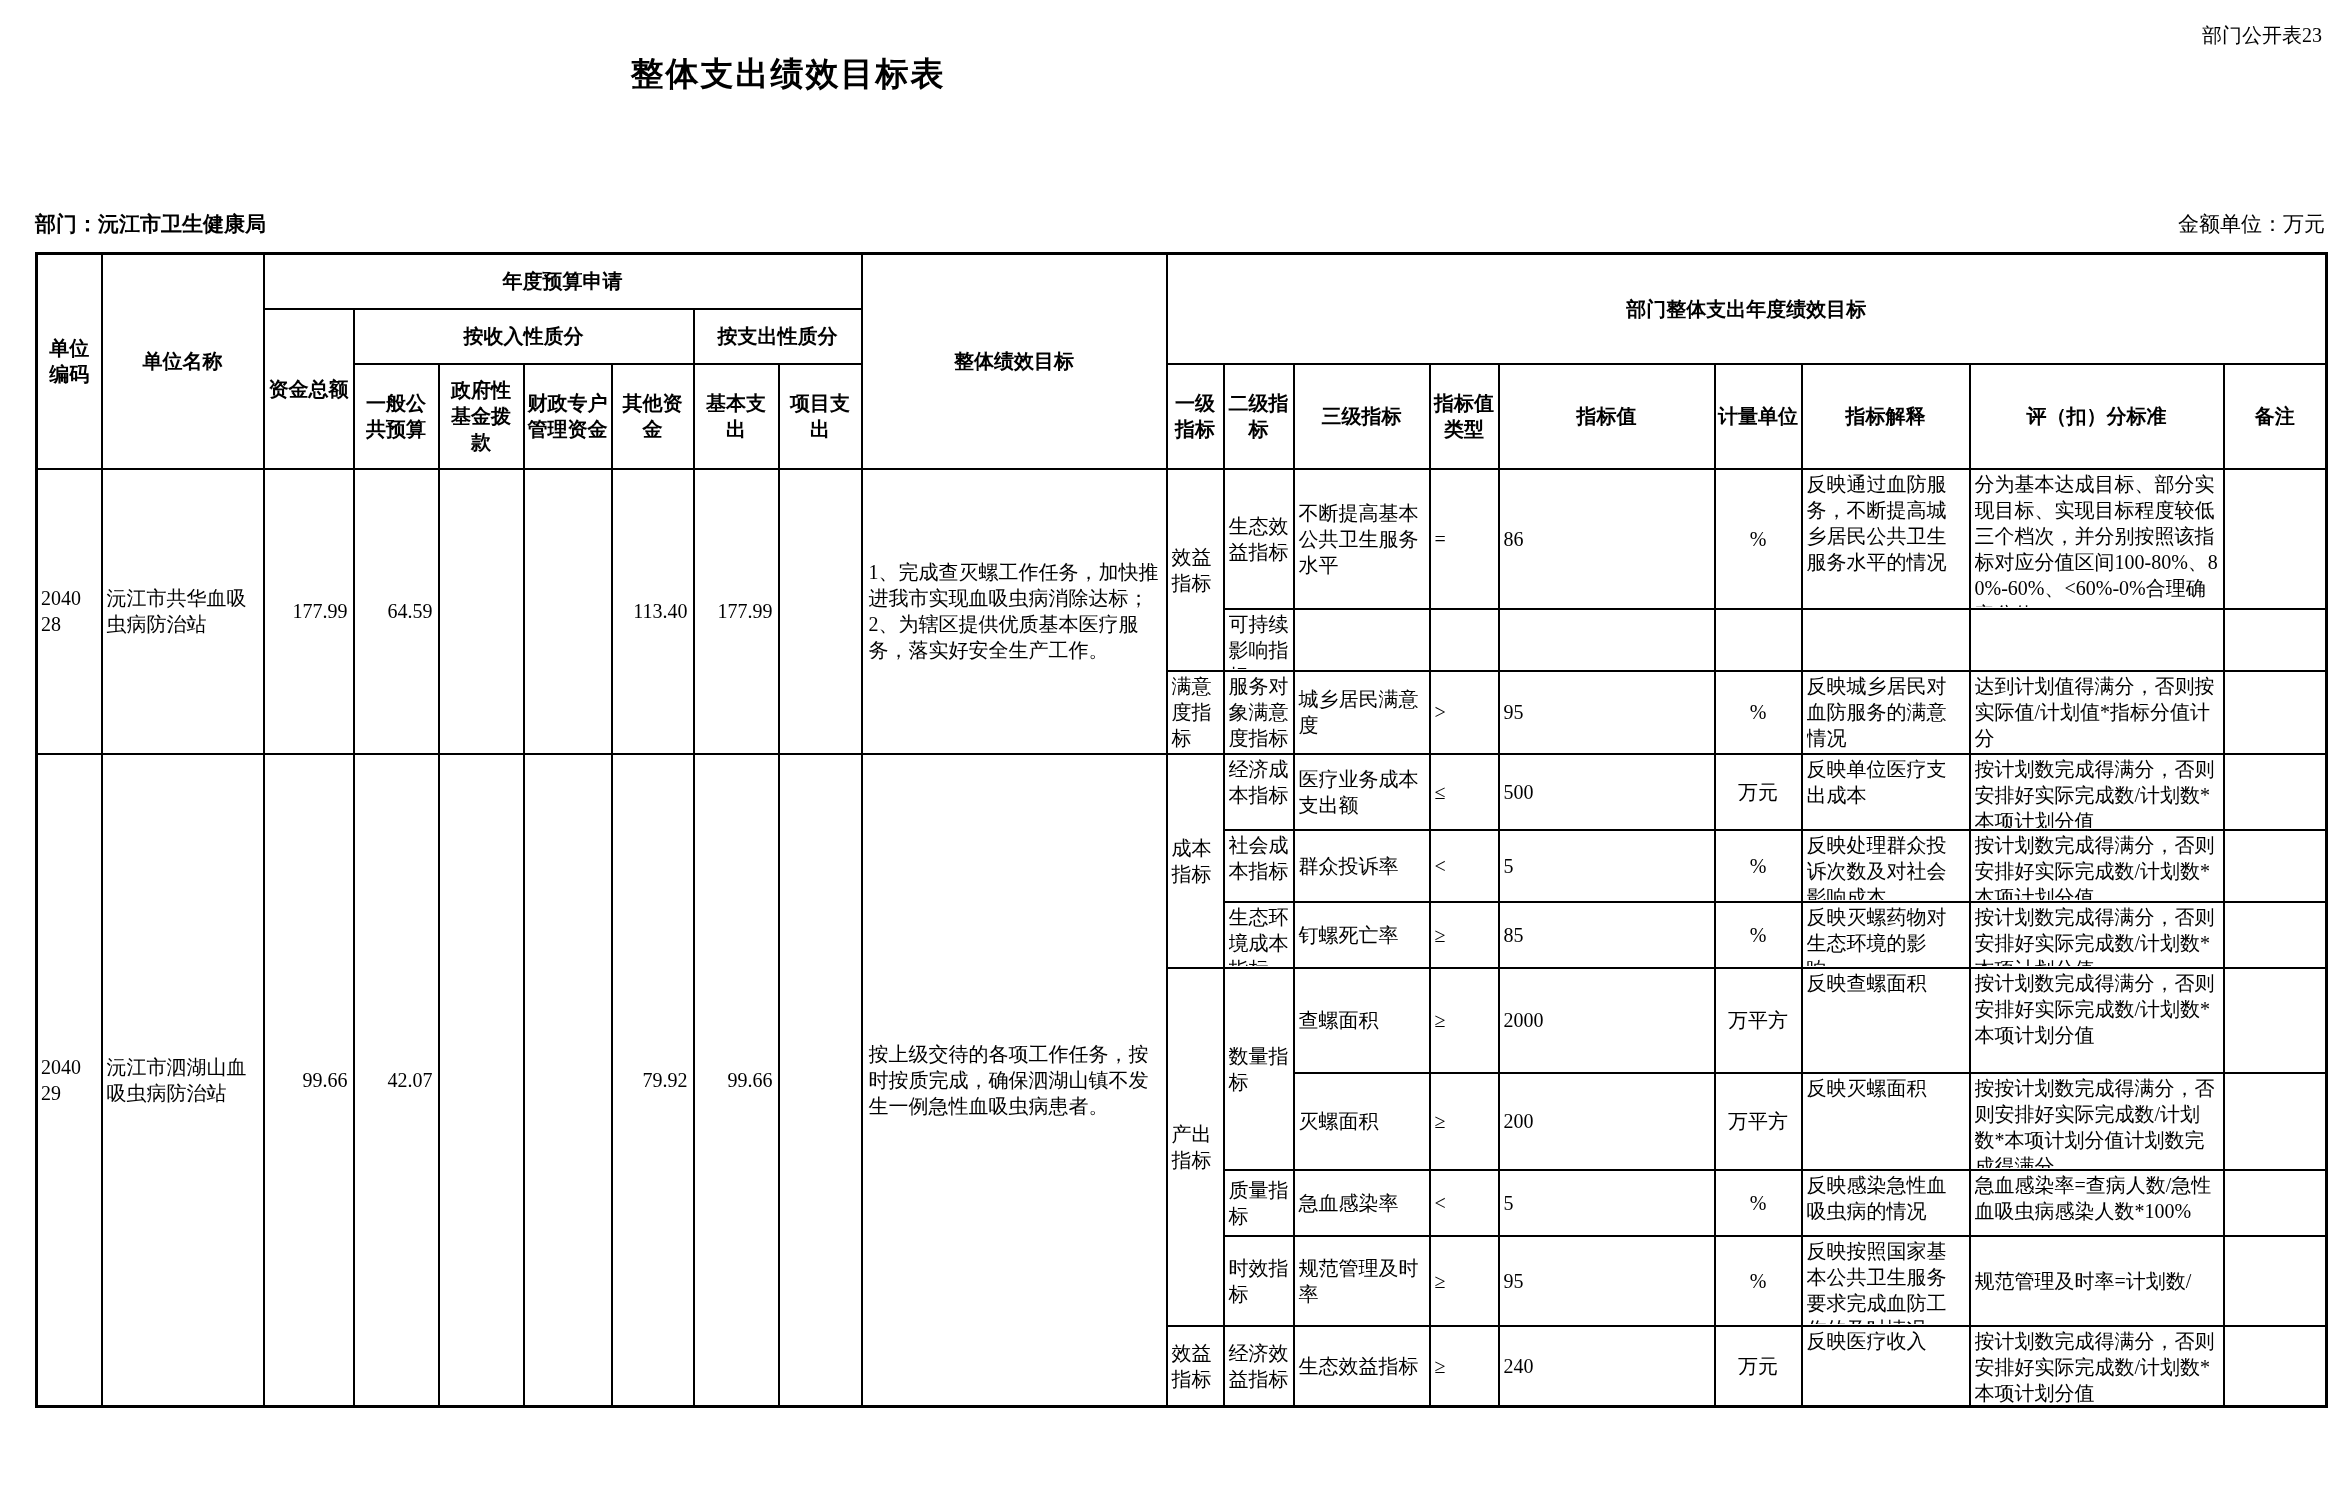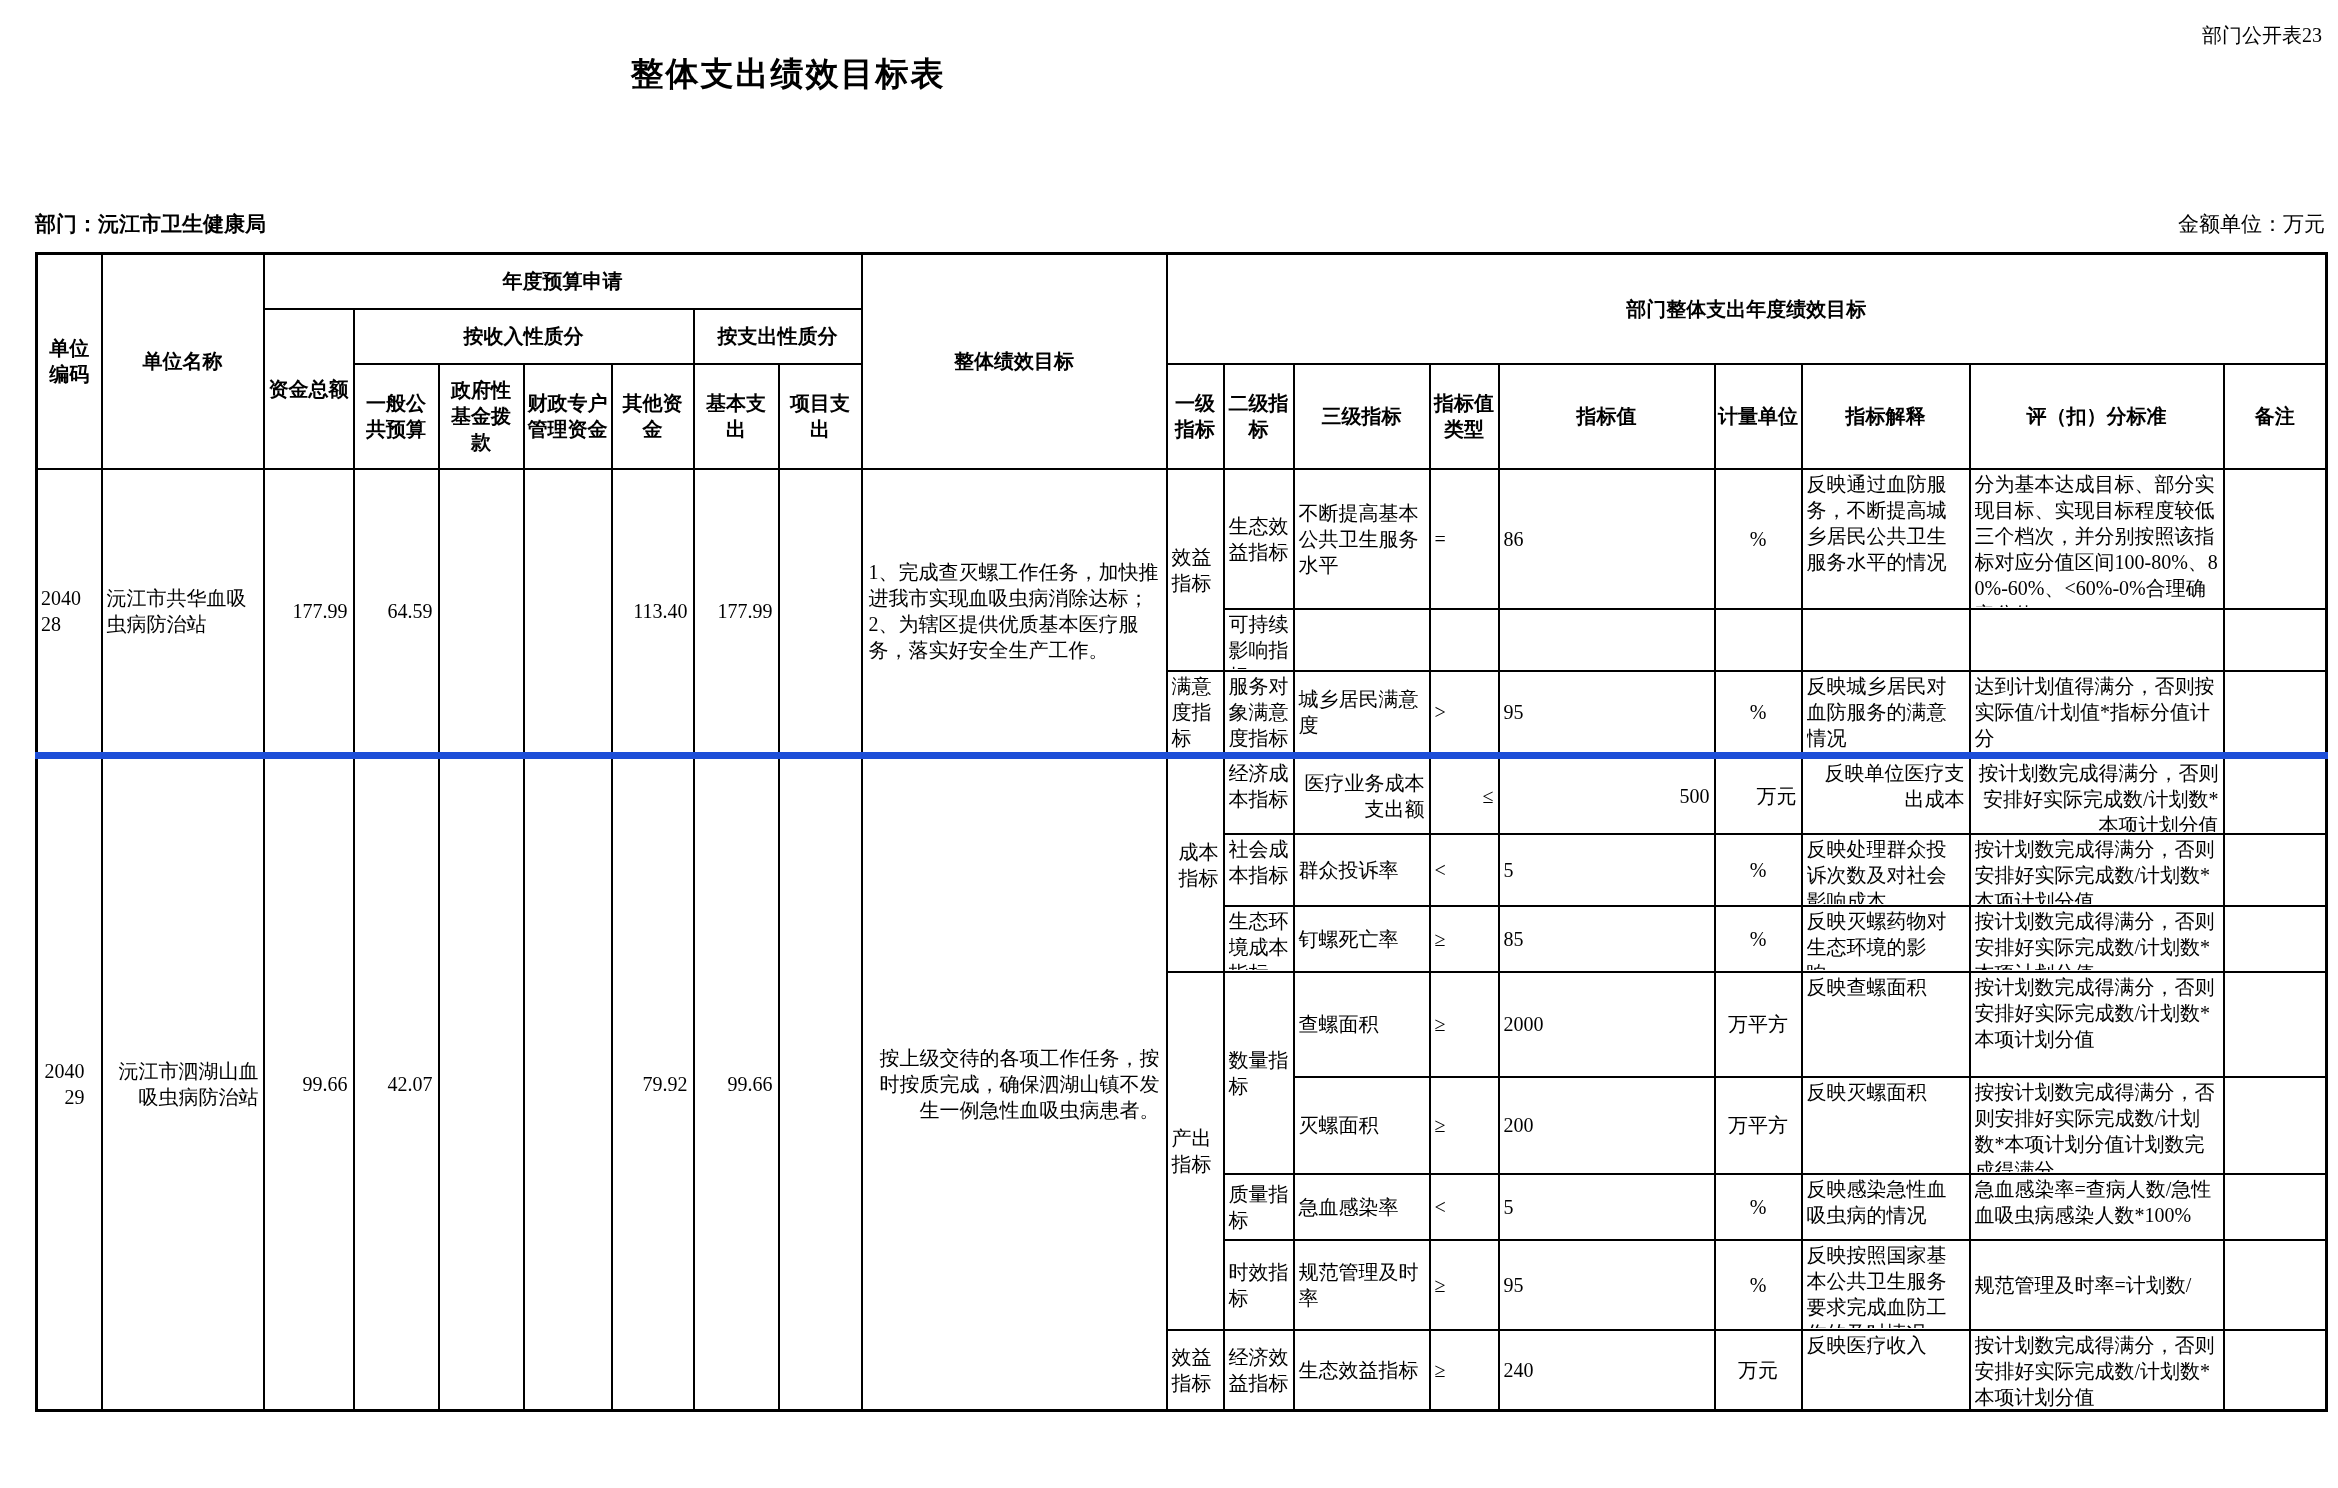--- a/index.html
+++ b/index.html
@@ -20,21 +20,21 @@
                border: 3px solid #000; font-size: 20px; line-height: 26px; }
   th, td { border: 2px solid #000; padding: 1px 4px; overflow: hidden; word-break: break-all; }
   th { font-weight: bold; text-align: center; vertical-align: middle; padding: 1px 2px; }
   td { vertical-align: middle; text-align: left; }
   td.num { text-align: right; padding-right: 5px; }
   td.ctr { text-align: center; }
   td.top { vertical-align: top; }
   td.code { padding-left: 3px; padding-right: 16px; }
   td.target { padding: 1px 6px; }
   .clip { overflow: hidden; }
-  tr.usep td { border-top: 7px solid #1d4ed8; text-align: right; }
+  tr.usep td { border-top: 1px solid #1d4ed8; }
 </style>
 </head>
 <body>
 
 <div class="page">
 
   <div class="corner">部门公开表23</div>
   <div class="title">整体支出绩效目标表</div>
 
   <div class="meta">

